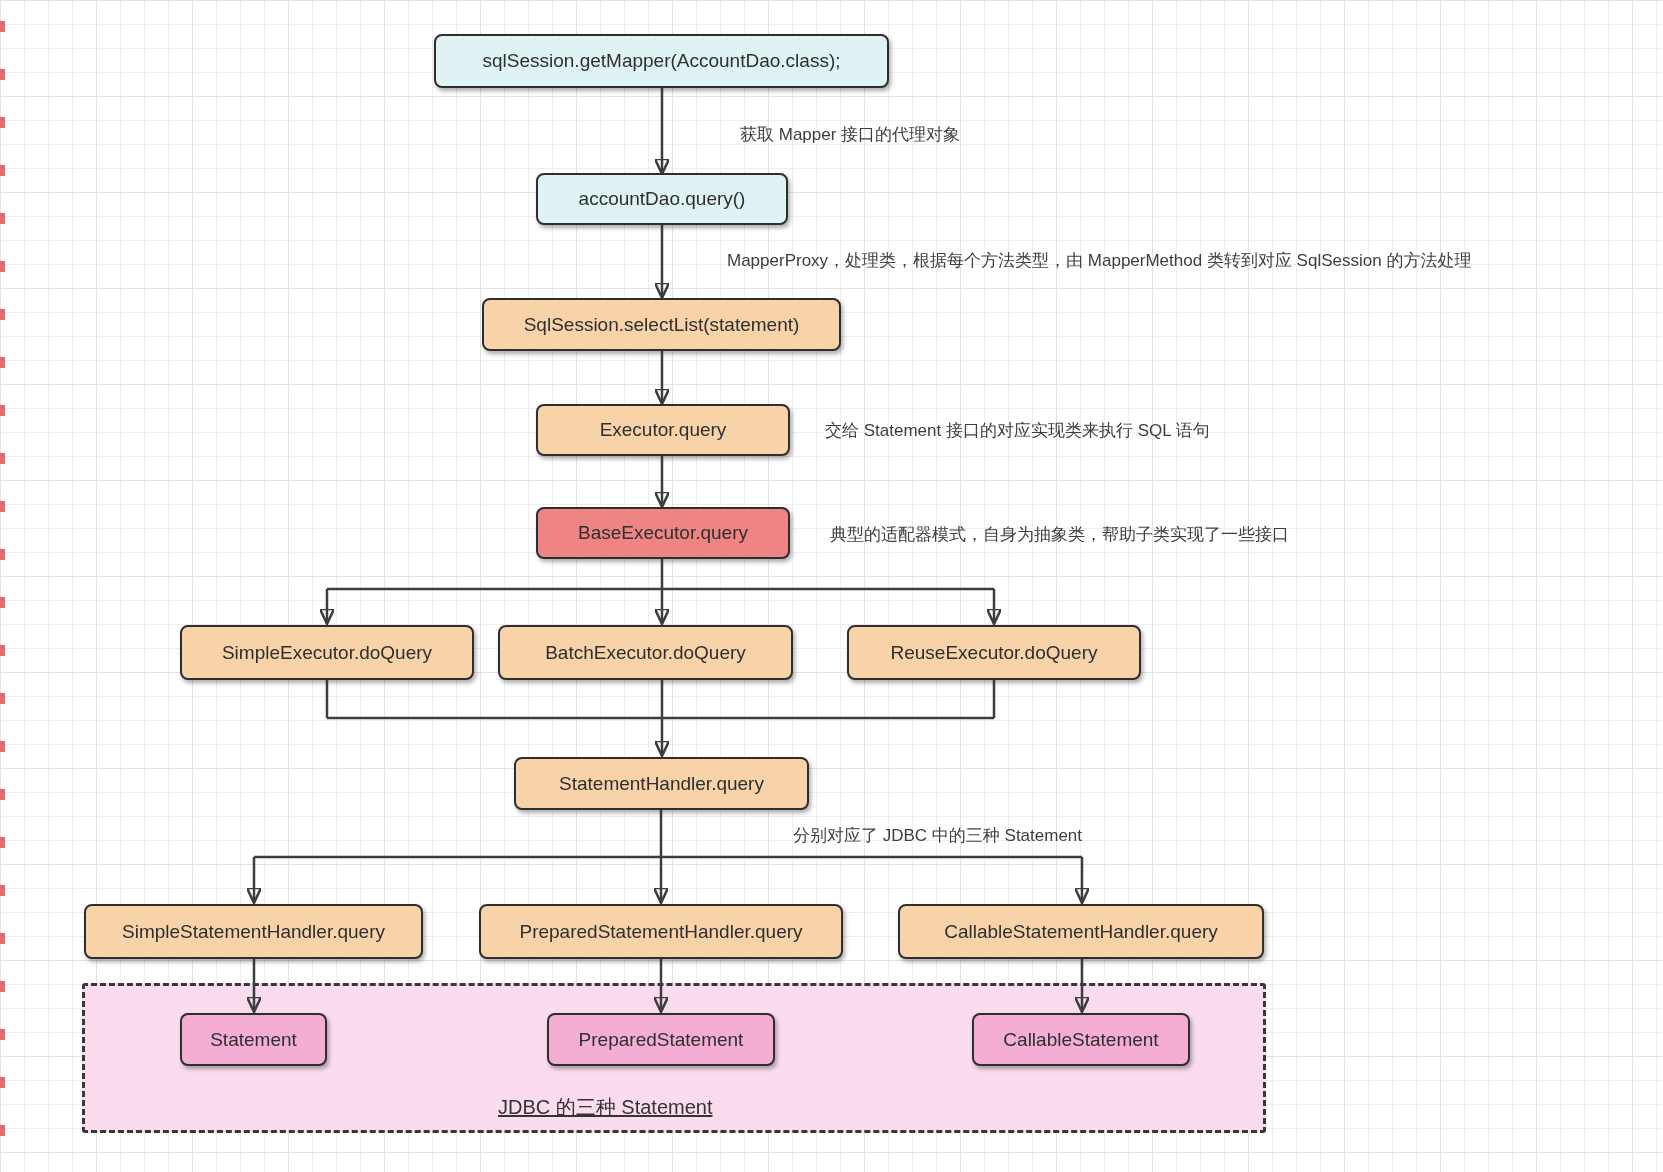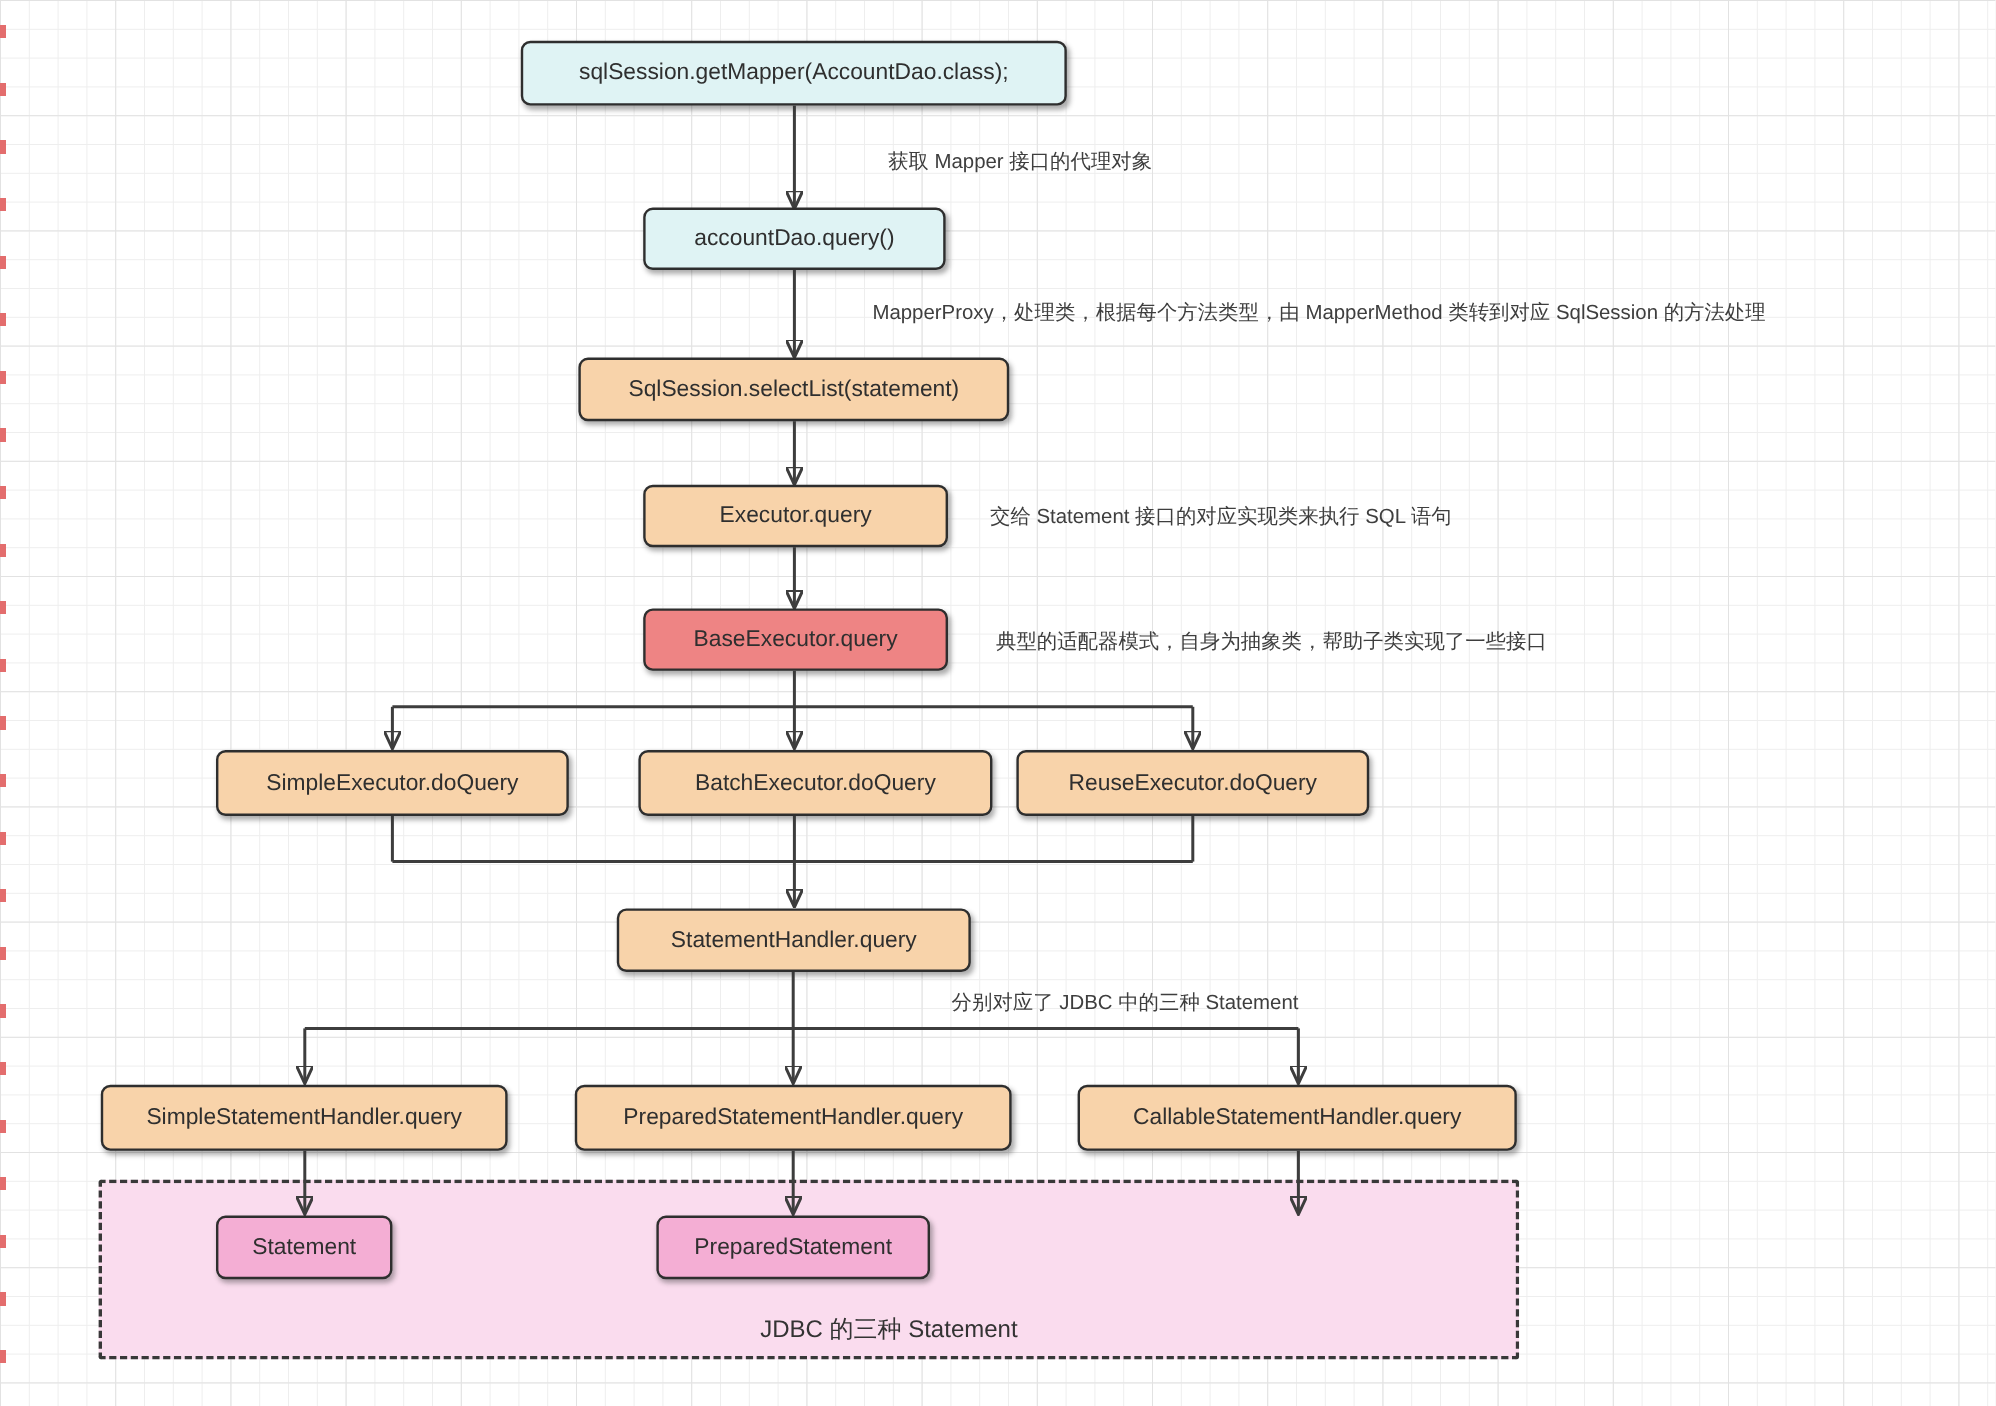--- a/index.html
+++ b/index.html
@@ -38,21 +38,21 @@
     position:absolute;z-index:1;box-sizing:border-box;
     background:#fadcee;
     border:3px dashed #383838;border-radius:3px;
   }
   .annotation{
     position:absolute;z-index:3;
     font-size:17px;color:#3e3e3e;white-space:nowrap;line-height:22px;
   }
   .container-label{
     position:absolute;z-index:3;
-    font-size:20px;color:#333333;text-align:right;white-space:nowrap;
+    font-size:20px;color:#333333;text-align:left;white-space:nowrap;text-decoration:underline;
   }
   svg.connectors{position:absolute;left:0;top:0;z-index:2;}
   svg.connectors path{stroke:#3d3d3d;stroke-width:2.5;fill:none;}
 </style>
 </head>
 <body>
 
 <div class="canvas">
 
   <div class="edge-marks"></div>
@@ -92,36 +92,37 @@
   <div class="node cyan" style="left:536px;top:173px;width:252px;height:52px">accountDao.query()</div>
 
   <div class="node orange" style="left:482px;top:298px;width:359px;height:53px">SqlSession.selectList(statement)</div>
 
   <div class="node orange" style="left:536px;top:404px;width:254px;height:52px">Executor.query</div>
 
   <div class="node red" style="left:536px;top:507px;width:254px;height:52px">BaseExecutor.query</div>
 
   <div class="node orange" style="left:180px;top:625px;width:294px;height:55px">SimpleExecutor.doQuery</div>
 
-  <div class="node orange" style="left:532px;top:625px;width:295px;height:55px">BatchExecutor.doQuery</div>
+  <div class="node orange" style="left:498px;top:625px;width:295px;height:55px">BatchExecutor.doQuery</div>
 
   <div class="node orange" style="left:847px;top:625px;width:294px;height:55px">ReuseExecutor.doQuery</div>
 
   <div class="node orange" style="left:514px;top:757px;width:295px;height:53px">StatementHandler.query</div>
 
   <div class="node orange" style="left:84px;top:904px;width:339px;height:55px">SimpleStatementHandler.query</div>
 
   <div class="node orange" style="left:479px;top:904px;width:364px;height:55px">PreparedStatementHandler.query</div>
 
   <div class="node orange" style="left:898px;top:904px;width:366px;height:55px">CallableStatementHandler.query</div>
 
   <div class="node pink" style="left:180px;top:1013px;width:147px;height:53px">Statement</div>
 
   <div class="node pink" style="left:547px;top:1013px;width:228px;height:53px">PreparedStatement</div>
 
+  <div class="node pink" style="left:972px;top:1013px;width:218px;height:53px">CallableStatement</div>
 
   <div class="annotation" style="left:740px;top:124px">获取 Mapper 接口的代理对象</div>
 
   <div class="annotation" style="left:727px;top:250px">MapperProxy，处理类，根据每个方法类型，由 MapperMethod 类转到对应 SqlSession 的方法处理</div>
 
   <div class="annotation" style="left:825px;top:420px">交给 Statement 接口的对应实现类来执行 SQL 语句</div>
 
   <div class="annotation" style="left:830px;top:524px">典型的适配器模式，自身为抽象类，帮助子类实现了一些接口</div>
 
   <div class="annotation" style="left:793px;top:825px">分别对应了 JDBC 中的三种 Statement</div>

